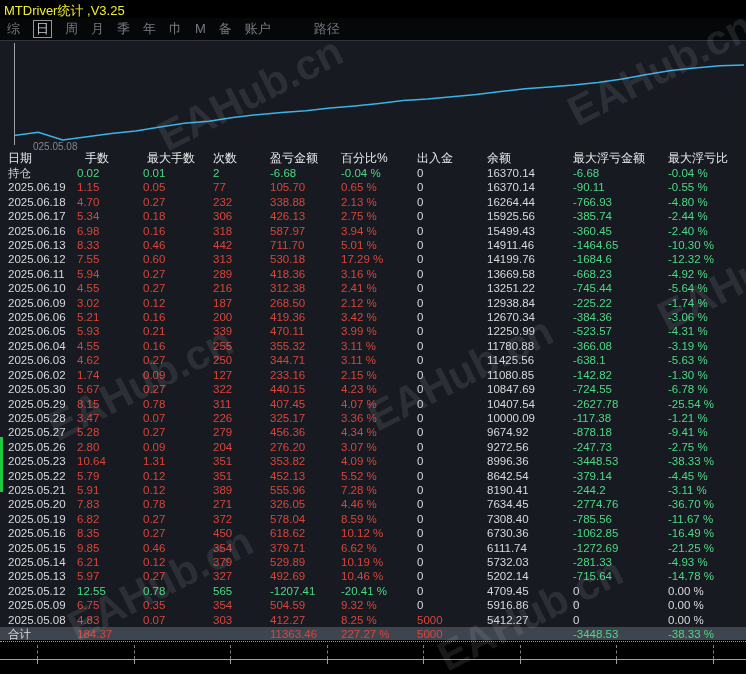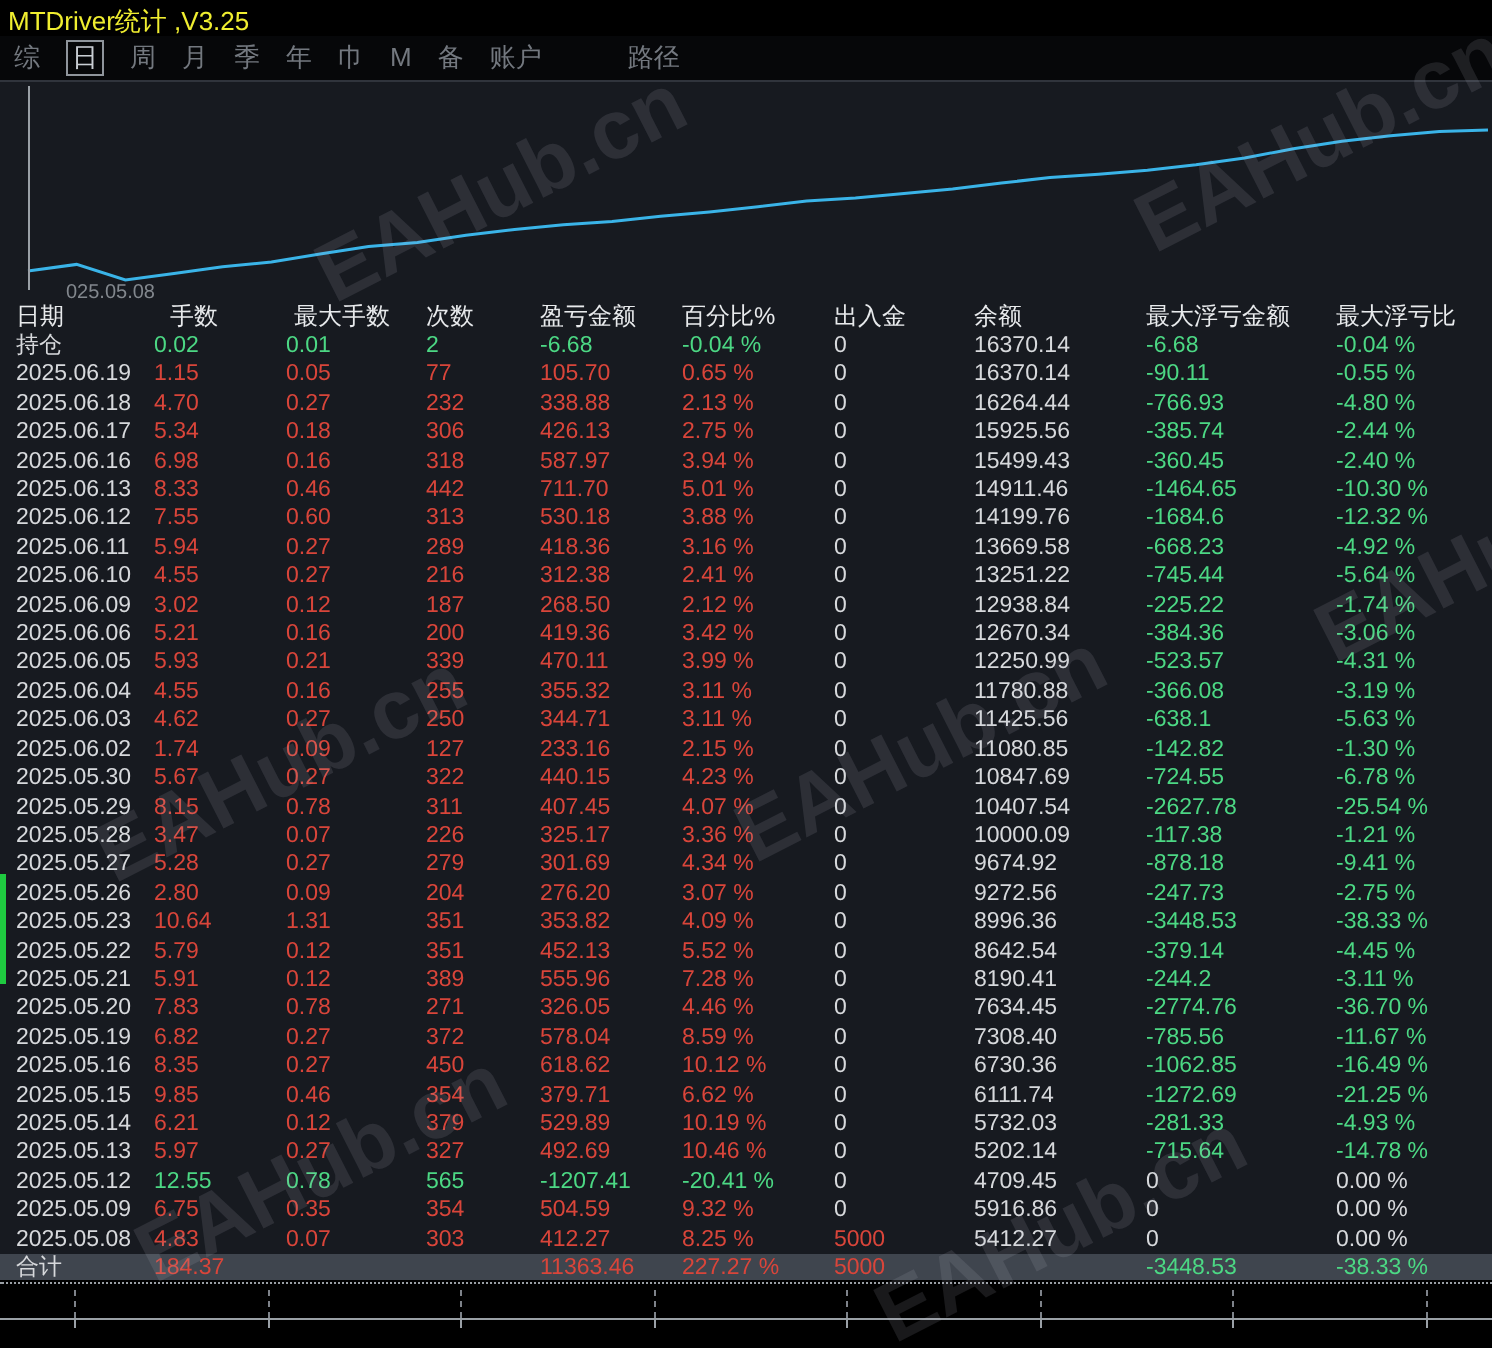--- a/index.html
+++ b/index.html
@@ -169,21 +169,21 @@
             <td class="w">14911.46</td>
             <td class="g">-1464.65</td>
             <td class="g">-10.30 %</td>
           </tr>
           <tr>
             <td class="w">2025.06.12</td>
             <td class="r">7.55</td>
             <td class="r">0.60</td>
             <td class="r">313</td>
             <td class="r">530.18</td>
-            <td class="r">3.88 %</td>
+            <td class="r">17.29 %</td>
             <td class="w">0</td>
             <td class="w">14199.76</td>
             <td class="g">-1684.6</td>
             <td class="g">-12.32 %</td>
           </tr>
           <tr>
             <td class="w">2025.06.11</td>
             <td class="r">5.94</td>
             <td class="r">0.27</td>
             <td class="r">289</td>
@@ -312,21 +312,21 @@
             <td class="w">0</td>
             <td class="w">10000.09</td>
             <td class="g">-117.38</td>
             <td class="g">-1.21 %</td>
           </tr>
           <tr>
             <td class="w">2025.05.27</td>
             <td class="r">5.28</td>
             <td class="r">0.27</td>
             <td class="r">279</td>
-            <td class="r">301.69</td>
+            <td class="r">456.36</td>
             <td class="r">4.34 %</td>
             <td class="w">0</td>
             <td class="w">9674.92</td>
             <td class="g">-878.18</td>
             <td class="g">-9.41 %</td>
           </tr>
           <tr>
             <td class="w">2025.05.26</td>
             <td class="r">2.80</td>
             <td class="r">0.09</td>

